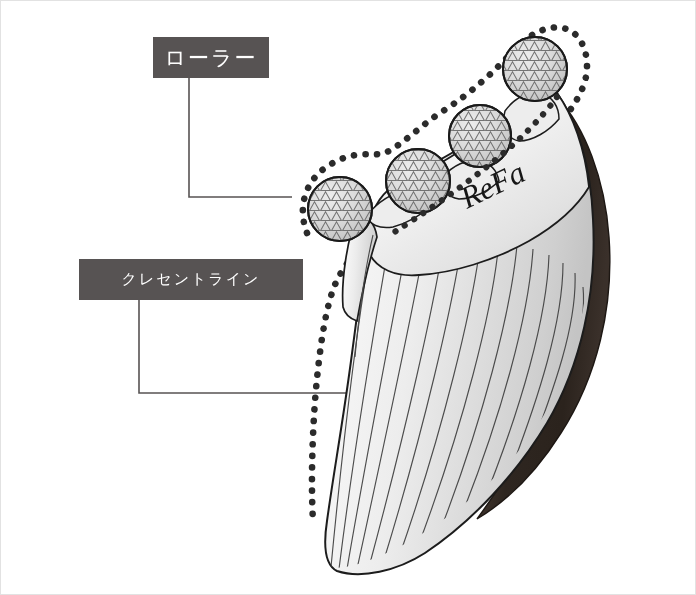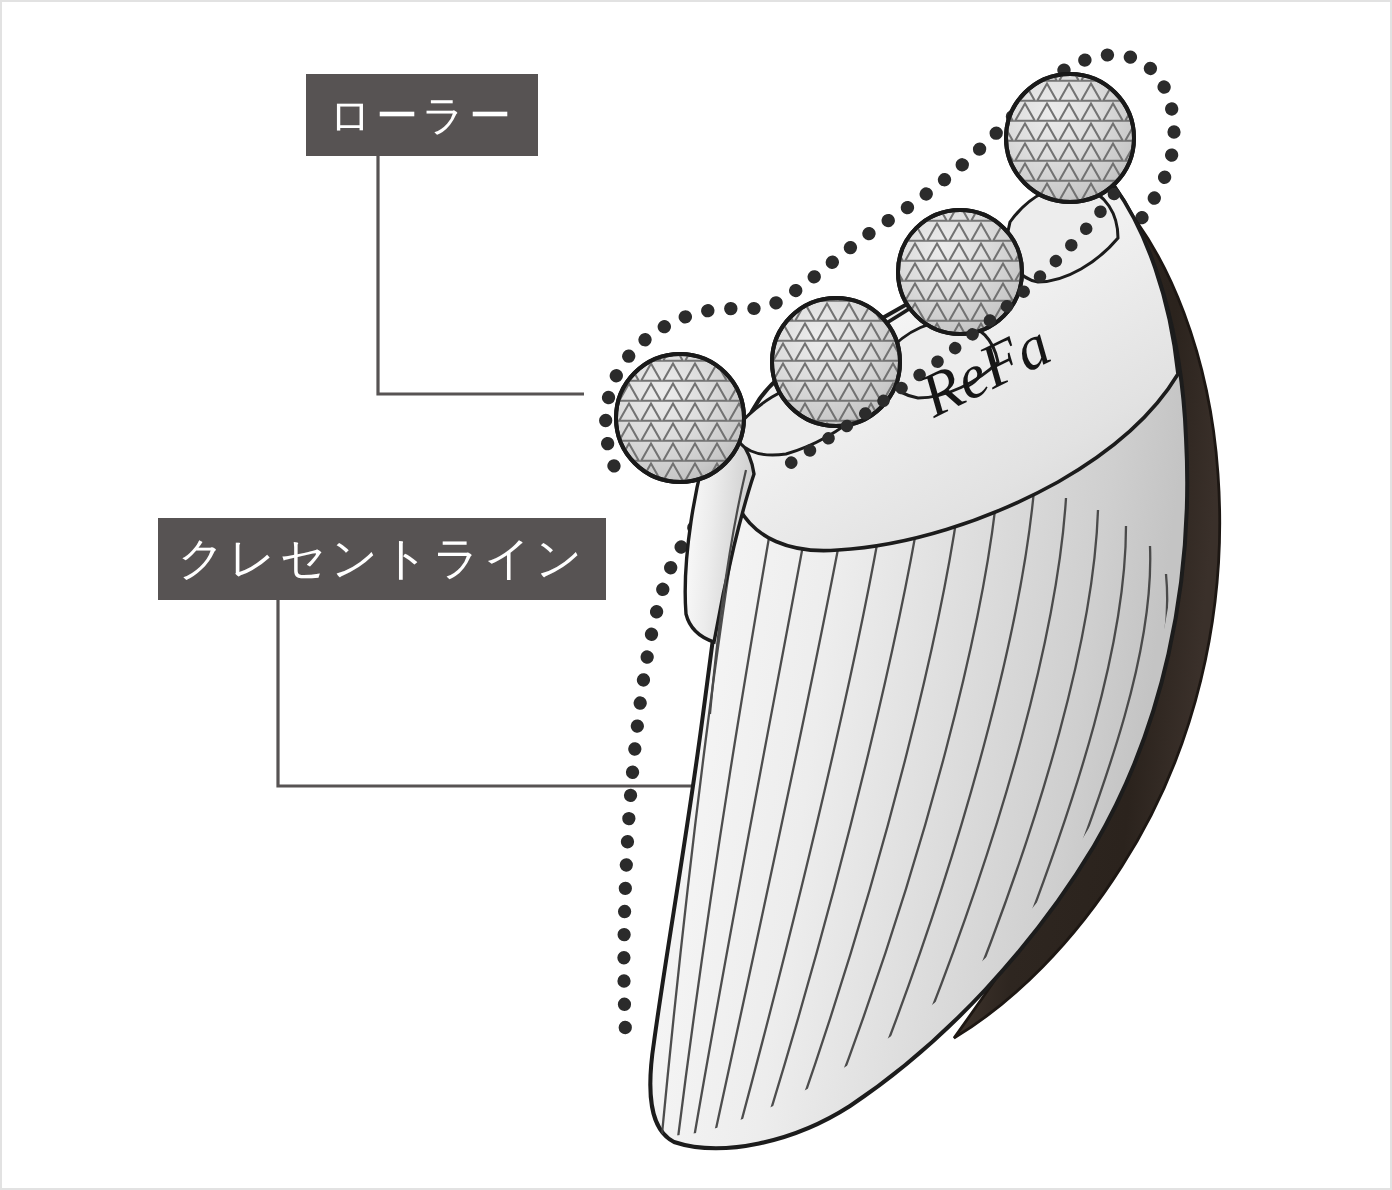--- a/index.html
+++ b/index.html
@@ -30,21 +30,21 @@
     white-space:nowrap;
     box-sizing:border-box;
   }
   #callout-roller{
     left:124px; top:36px; width:116px; height:41px;
     font-size:21px;
     margin-left:28px;
   }
   #callout-crescent{
     left:78px; top:258px; width:224px; height:41px;
-    font-size:23px;
+    font-size:15px;
   }
 </style>
 </head>
 <body>
 
 <div id="page">
 
   <svg id="diagram" viewBox="0 0 696 595" aria-hidden="true">
     <defs>
 

